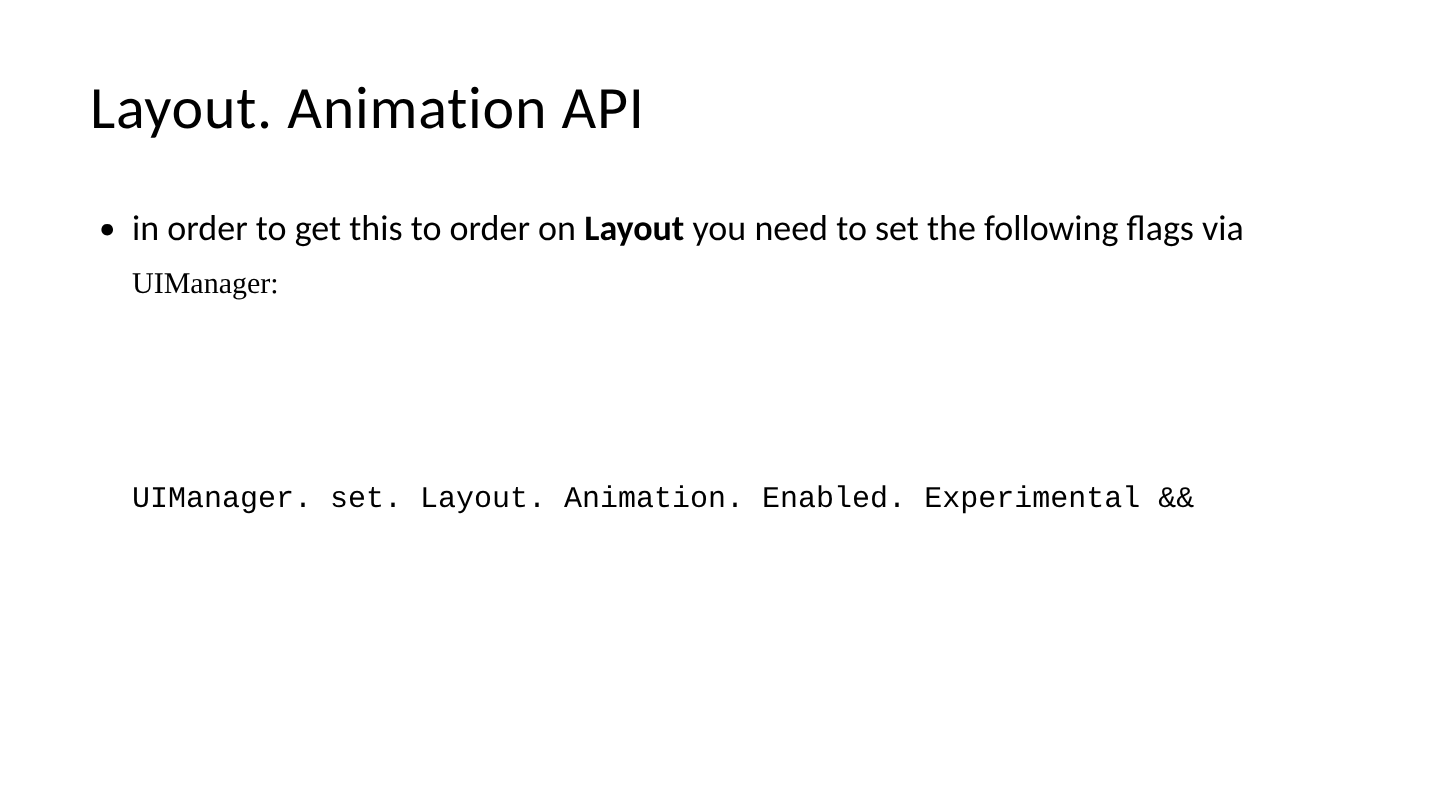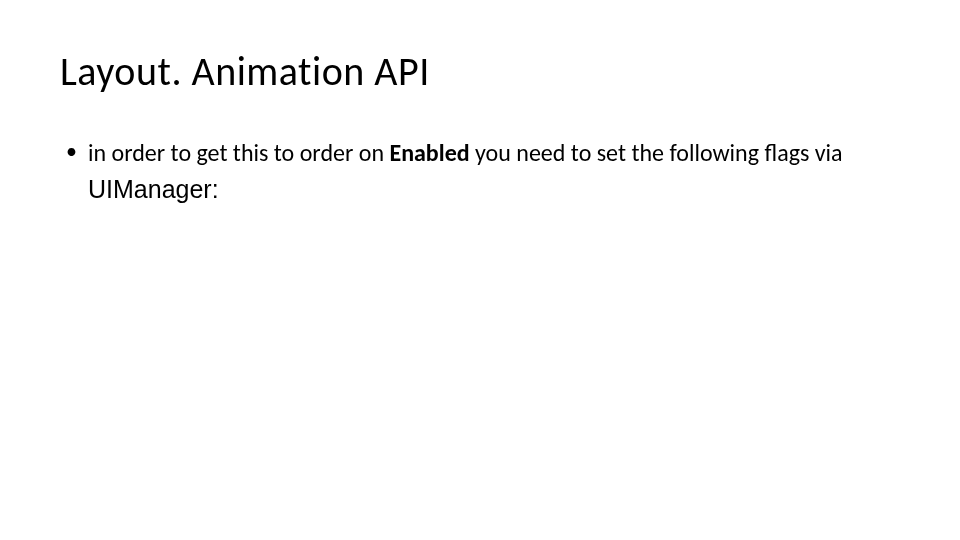--- a/index.html
+++ b/index.html
@@ -38,22 +38,22 @@
   }
   .bullet-item::before {
     content: "•";
     position: absolute;
     left: -22px;
     top: 0;
     font-size: 22px;
   }
   .b-strong { font-weight: 700; }
   .uim-inline {
-    font-family: Liberation Sans, sans-serif;
-    font-size: 25px;
+    font-family: Liberation Serif, serif;
+    font-size: 20px;
   }
   .code-block {
     font-family: "Courier New", Courier, monospace;
     font-size: 20px;
     line-height: 2.0;
     color: #000;
     margin-left: 28px;
     white-space: pre;
   }
   .code-line2 {
@@ -62,20 +62,21 @@
 </style>
 </head>
 <body>
 
 <div class="slide">
 
   <h1 class="title">Layout. Animation API</h1>
 
   <ul class="bullet-list">
     <li class="bullet-item">
-      <span>in order to get this to order on </span><span class="b-strong">Enabled</span><span> you need to set the following flags via </span><span class="uim-inline">UIManager:</span>
+      <span>in order to get this to order on </span><span class="b-strong">Layout</span><span> you need to set the following flags via </span><span class="uim-inline">UIManager:</span>
     </li>
   </ul>
 
   <div class="code-block">
+    <div>UIManager. set. Layout. Animation. Enabled. Experimental &amp;&amp;</div>
   </div>
 
 </div>
 
 </body></html>

